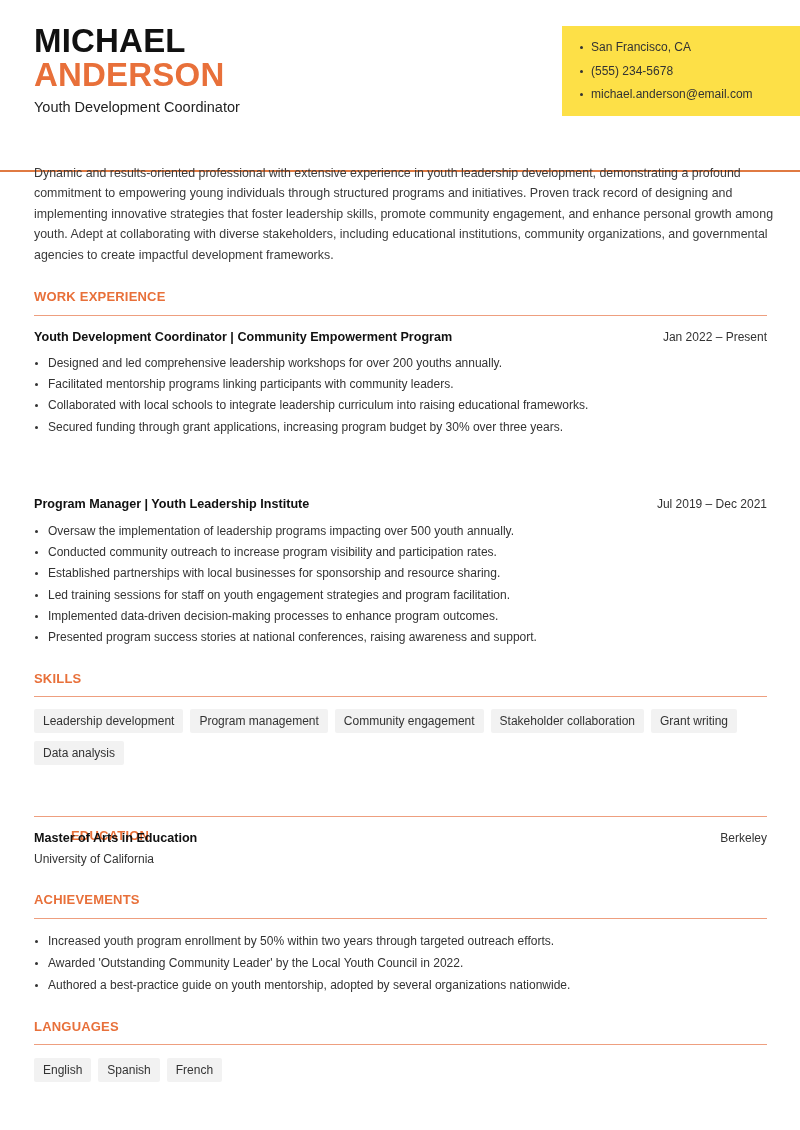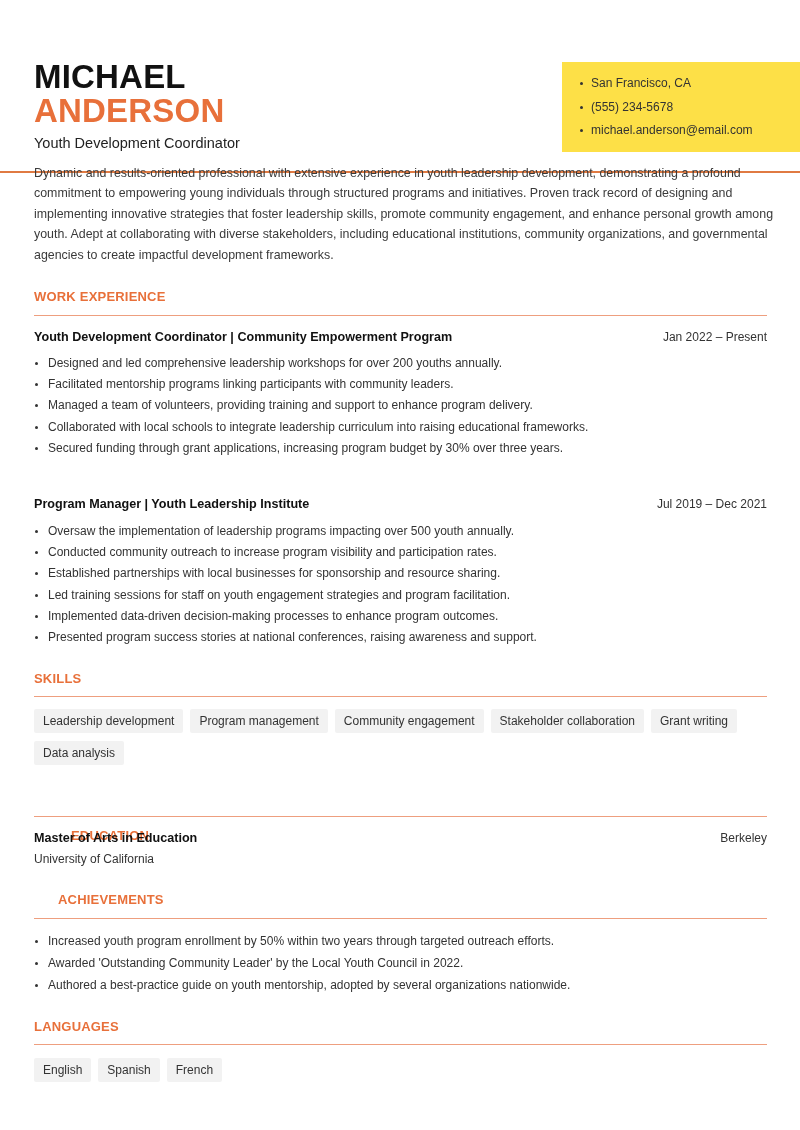--- a/index.html
+++ b/index.html
@@ -1,19 +1,19 @@
 <!DOCTYPE html>
 <html><head>
 <meta charset="utf-8">
 <style>
   * { box-sizing: border-box; margin: 0; padding: 0; }
   html, body { width: 800px; height: 1130px; background: #ffffff; overflow: hidden; }
   body { font-family: "Liberation Sans", sans-serif; color: #333333; position: relative; }
 
-  .header { position: relative; height: 137px; border-bottom: 2px solid #e07a42; margin-top: 36px; }
+  .header { position: relative; height: 172px; border-bottom: 2px solid #e07a42; }
   .name-first { position: absolute; left: 34px; top: 23px; font-size: 33px; font-weight: 700; color: #111111; letter-spacing: 0.2px; line-height: 36px; }
   .name-last { position: absolute; left: 34px; top: 57px; font-size: 33px; font-weight: 700; color: #e8703a; letter-spacing: 0.2px; line-height: 36px; }
   .job-title { position: absolute; left: 34px; top: 99px; font-size: 14.5px; color: #222222; }
 
   .contact-box { position: absolute; left: 562px; top: 26px; width: 238px; height: 90px; background: #fde047; padding: 13px 0 0 18px; }
   .contact-item { font-size: 12px; color: #333; height: 23.5px; line-height: 16px; display: flex; align-items: flex-start; }
   .bullet { display: inline-block; width: 3px; height: 3px; background: #333; border-radius: 50%; margin: 7px 8px 0 0; flex-shrink: 0; }
 
   .summary { position: absolute; left: 34px; top: 163px; width: 740px; font-size: 12.4px; line-height: 20.4px; color: #3a3a3a; }
 
@@ -73,24 +73,20 @@
   <li>
       <span class="bullet"></span>
       <span>Designed and led comprehensive leadership workshops for over 200 youths annually.</span>
     </li>
   <li>
       <span class="bullet"></span>
       <span>Facilitated mentorship programs linking participants with community leaders.</span>
     </li>
   <li>
       <span class="bullet"></span>
-      <span>Managed a team of volunteers, providing training and support to enhance program delivery.</span>
-    </li>
-  <li>
-      <span class="bullet"></span>
       <span>Collaborated with local schools to integrate leadership curriculum into raising educational frameworks.</span>
     </li>
   <li>
       <span class="bullet"></span>
       <span>Secured funding through grant applications, increasing program budget by 30% over three years.</span>
     </li>
 </ul>
 
 <div class="job-head" style="top:497px;">
   <span class="job-role">Program Manager | Youth Leadership Institute</span>
@@ -135,21 +131,21 @@
 </div>
 
 <div class="section-title" style="top:828px;padding-left:37px;">EDUCATION</div>
 <div class="section-rule" style="top:816px;"></div>
 <div class="edu-row" style="top:831px;">
   <span class="edu-degree">Master of Arts in Education</span>
   <span class="edu-loc">Berkeley</span>
 </div>
 <div class="edu-school" style="top:852px;">University of California</div>
 
-<div class="section-title" style="top:892px;margin-left:24px;">ACHIEVEMENTS</div>
+<div class="section-title" style="top:892px;">ACHIEVEMENTS</div>
 <div class="section-rule" style="top:918px;"></div>
 <ul class="blist" style="top:933px;">
   <li style="height:22px;">
       <span class="bullet"></span>
       <span>Increased youth program enrollment by 50% within two years through targeted outreach efforts.</span>
     </li>
   <li style="height:22px;">
       <span class="bullet"></span>
       <span>Awarded 'Outstanding Community Leader' by the Local Youth Council in 2022.</span>
     </li>

